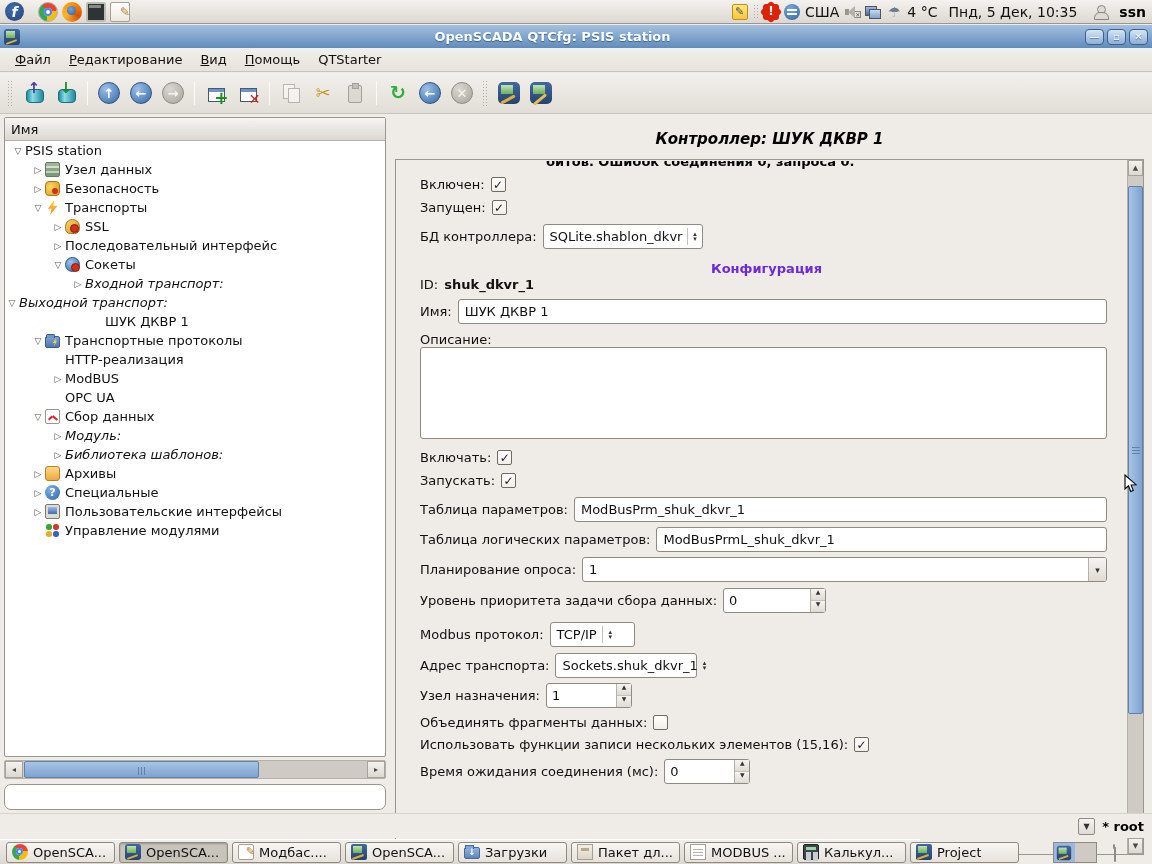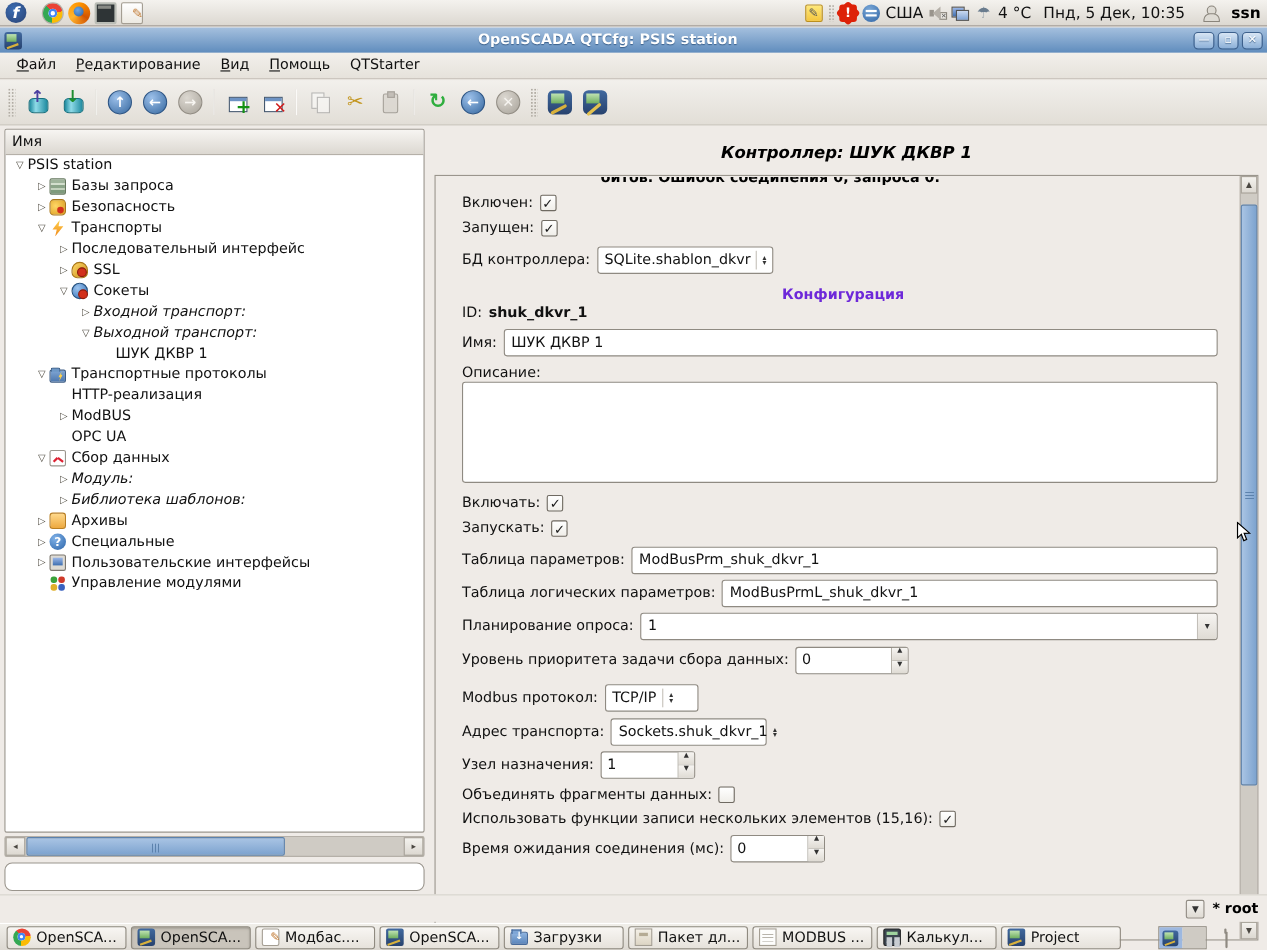--- a/index.html
+++ b/index.html
@@ -310,51 +310,51 @@
     <div id="tree-box">
       <div id="tree-header">Имя</div>
       <div id="tree-rows">
           <div class="trow" style="padding-left: 6px;">
             <span class="arr open"></span>
             <span>PSIS station</span>
           </div>
           <div class="trow" style="padding-left: 26px;">
             <span class="arr closed"></span>
             <span class="ti icon-db"></span>
-            <span>Базы запроса</span>
+            <span>Узел данных</span>
           </div>
           <div class="trow" style="padding-left: 26px;">
             <span class="arr closed"></span>
             <span class="ti icon-security"></span>
             <span>Безопасность</span>
           </div>
           <div class="trow" style="padding-left: 26px;">
             <span class="arr open"></span>
             <span class="ti icon-transport"></span>
             <span>Транспорты</span>
           </div>
           <div class="trow" style="padding-left: 46px;">
             <span class="arr closed"></span>
-            <span>Последовательный интерфейс</span>
-          </div>
-          <div class="trow" style="padding-left: 46px;">
-            <span class="arr closed"></span>
             <span class="ti icon-ssl"></span>
             <span>SSL</span>
+          </div>
+          <div class="trow" style="padding-left: 46px;">
+            <span class="arr closed"></span>
+            <span>Последовательный интерфейс</span>
           </div>
           <div class="trow" style="padding-left: 46px;">
             <span class="arr open"></span>
             <span class="ti icon-socket"></span>
             <span>Сокеты</span>
           </div>
           <div class="trow" style="padding-left: 66px;">
             <span class="arr closed"></span>
             <span class="it">Входной транспорт:</span>
           </div>
-          <div class="trow" style="padding-left: 66px;">
+          <div class="trow" style="">
             <span class="arr open"></span>
             <span class="it">Выходной транспорт:</span>
           </div>
           <div class="trow" style="padding-left: 86px;">
             <span class="arr"></span>
             <span>ШУК ДКВР 1</span>
           </div>
           <div class="trow" style="padding-left: 26px;">
             <span class="arr open"></span>
             <span class="ti icon-proto"></span>

